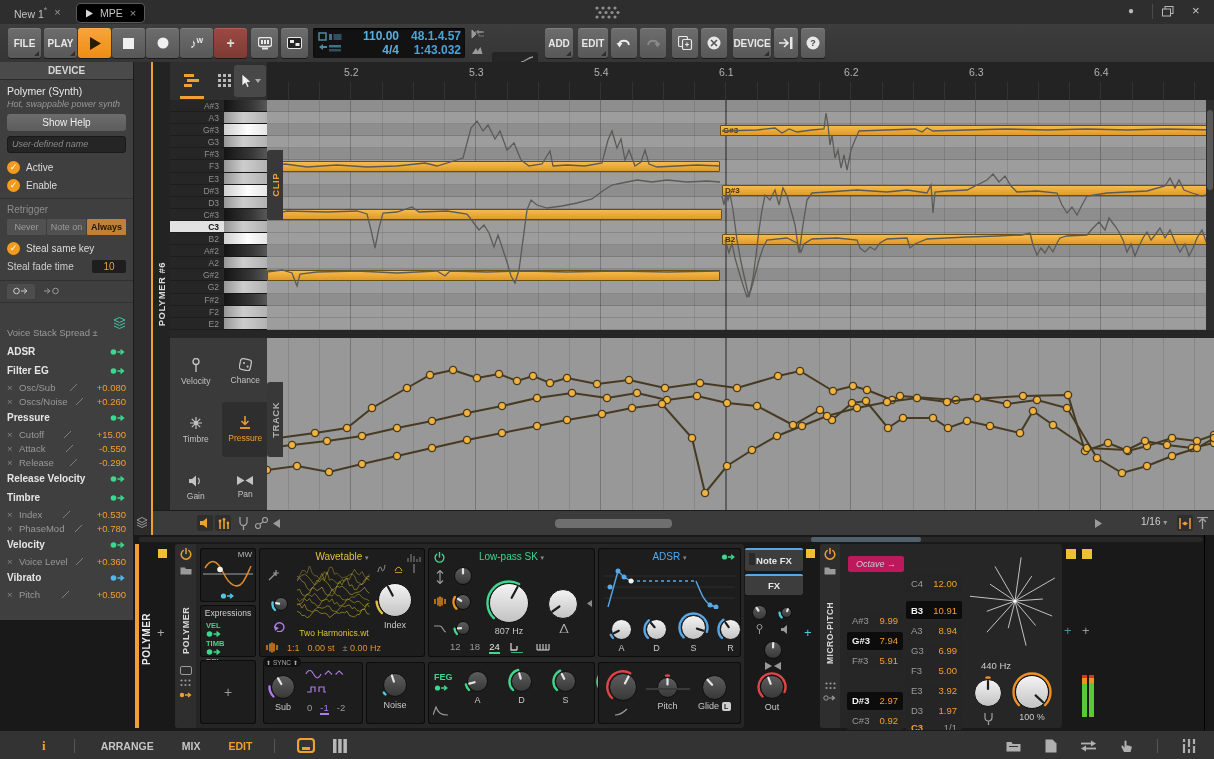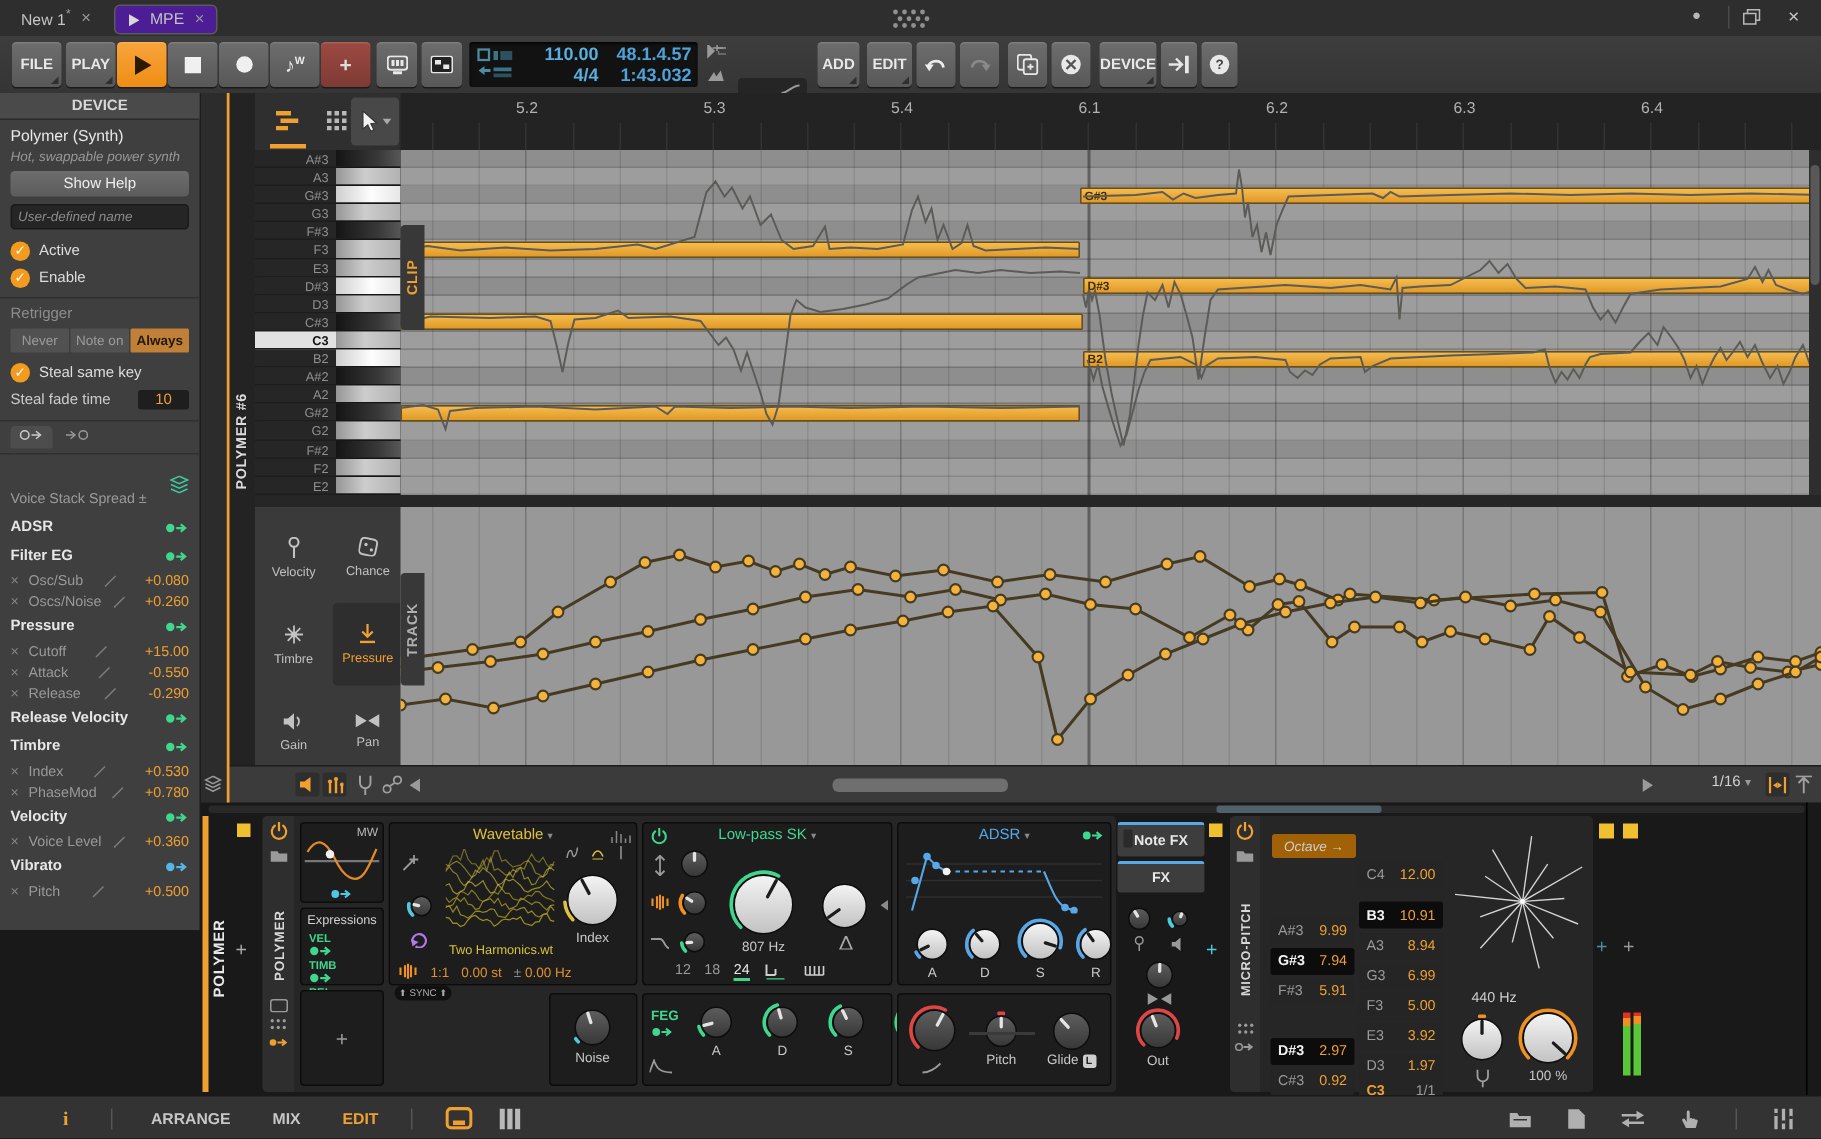--- a/index.html
+++ b/index.html
@@ -3,21 +3,21 @@
 <meta charset="utf-8">
 <style>
   html,body{margin:0;padding:0;background:#111;}
   .app{position:relative;width:1214px;height:759px;background:#262626;overflow:hidden;
        font-family:"Liberation Sans","DejaVu Sans",sans-serif;color:#ccc;
        -webkit-font-smoothing:antialiased;}
   .abs{position:absolute;}
   
   .titlebar{position:absolute;left:0;top:0;width:1214px;height:24px;background:#2e2e2e;border-bottom:1px solid #191919;}
   .doc-tab{position:absolute;top:3px;height:18px;display:flex;align-items:center;gap:7px;padding:0 8px;font-size:10.5px;color:#c4c4c4;}
-  .doc-tab.active{border:1px solid #5a5a5a;border-radius:4px;background:#4c1d95;}
+  .doc-tab.active{border:1px solid #5a5a5a;border-radius:4px;background:#000000;}
   .tab-close{color:#9a9a9a;font-size:11px;cursor:pointer;}
   
   .transport{position:absolute;left:0;top:24px;width:1214px;height:38px;background:linear-gradient(#3d3d3d,#353535);border-bottom:1px solid #141414;}
   .tbtn{position:absolute;top:4px;height:30px;border-radius:3px;background:linear-gradient(#6d6d6d,#585858);
         box-shadow:0 1px 0 rgba(0,0,0,.5), inset 0 1px 0 rgba(255,255,255,.12);
         display:flex;align-items:center;justify-content:center;font-size:10px;font-weight:bold;color:#e8e8e8;}
   .tbtn.menu:after{content:"";position:absolute;right:2px;bottom:2px;border-left:5px solid transparent;border-bottom:5px solid #2f2f2f;}
   .tbtn.orange{background:linear-gradient(#f8a43c,#ef8d14);color:#201300;}
   .tbtn.red{background:linear-gradient(#9c4a42,#7e3a34);}
   .display{position:absolute;top:4px;height:30px;background:#121212;border-radius:2px;box-shadow:inset 0 1px 2px #000;}
@@ -1073,20 +1073,44 @@
         <span><span style="color:#888;">±</span> <span>0.00 Hz</span></span>
       </div>
     </div>
 
     <div class="abs" style="left:263px;top:122px;width:38px;height:10px;background:#111;border-radius:5px;display:flex;align-items:center;justify-content:center;gap:2px;font-size:6.5px;color:#aaa;z-index:3;">
       <span style="font-size:6px;">⬆</span>
         <span>SYNC</span>
         <span style="font-size:6px;">⬆</span>
     </div>
 
+    <div class="dpanel" style="left:263px;top:127px;width:100px;height:62px;">
+      <div class="abs" style="left: 5px; top: 10px; display: flex; gap: 10px;">
+          <div class="knob-unit">
+            <svg width="30" height="30">
+              <path d="M5.5 24.5A13.5 13.5 0 0 1 1.5 14.5" fill="none" stroke="#b07ae8" stroke-width="2.4" stroke-linecap="round"></path>
+              <circle cx="15" cy="15" r="11.5" fill="url(#kgd)" stroke="#0d0d0d"></circle>
+              <line x1="13.3" y1="12.0" x2="10.0" y2="6.3" stroke="#e4e4e4" stroke-width="2.2" stroke-linecap="round"></line>
+            </svg>
+            <div class="knob-label">Sub</div>
+          </div>
+        </div>
+      <svg class="abs" style="left:42px;top:8px;" width="50" height="28">
+        <g fill="none" stroke="#b07ae8" stroke-width="1.2">
+          <path d="M1 6 C4 0 7 0 10 6 C13 12 16 12 19 6" transform="translate(0,-1) scale(0.85)"></path>
+          <path d="M22 5 l4 -4 4 4 M34 5 l4 -4 4 4" transform="translate(0,0) scale(0.9)"></path>
+          <path d="M2 22 h4 v-5 h4 v5 M14 22 v-5 h5 v5 h2"></path>
+        </g>
+      </svg>
+      <div class="abs" style="left:44px;top:40px;display:flex;gap:8px;font-size:9.5px;color:#999;" id="sub-oct">
+          <span>0</span>
+          <span style="color: rgb(176, 122, 232); border-bottom: 2px solid rgb(176, 122, 232);">-1</span>
+          <span>-2</span>
+        </div>
+    </div>
 
     <div class="dpanel" style="left:366px;top:127px;width:59px;height:62px;">
       <div class="abs" style="left: 14px; top: 8px; display: flex; gap: 10px;">
           <div class="knob-unit">
             <svg width="30" height="30">
               <path d="M5.5 24.5A13.5 13.5 0 0 1 3.8 22.5" fill="none" stroke="#4ec9e0" stroke-width="2.4" stroke-linecap="round"></path>
               <circle cx="15" cy="15" r="11.5" fill="url(#kgd)" stroke="#0d0d0d"></circle>
               <line x1="13.9" y1="11.7" x2="11.9" y2="5.5" stroke="#e4e4e4" stroke-width="2.2" stroke-linecap="round"></line>
             </svg>
             <div class="knob-label">Noise</div>
@@ -1391,21 +1415,21 @@
             <circle cx="9.5" cy="6" r="1.1"></circle>
           </g>
         </svg>
       <svg width="14" height="8" style="margin-top:4px;">
           <circle cx="3" cy="4" r="2.2" fill="none" stroke="#9a9a9a"></circle>
           <path d="M6 4 h5 M9 2 L11.5 4 L9 6" stroke="#9a9a9a" fill="none" stroke-width="1.2"></path>
         </svg>
     </div>
 
     <div class="dev-body" style="left:840px;top:9px;width:222px;height:184px;">
-      <div class="abs" style="left:8px;top:12px;width:56px;height:16px;background:#a16207;border-radius:2px;display:flex;align-items:center;justify-content:center;font-size:9px;font-style:italic;color:#ccc;">Octave →</div>
+      <div class="abs" style="left:8px;top:12px;width:56px;height:16px;background:#be185d;border-radius:2px;display:flex;align-items:center;justify-content:center;font-size:9px;font-style:italic;color:#ccc;">Octave →</div>
       <div id="mp-table" class="abs" style="left:0;top:0;width:130px;height:184px;">
           <div class="mp-cell" style="left: 66px; top: 30px;">
             <span class="n">C4</span>
             <span class="v">12.00</span>
           </div>
           <div class="mp-cell em" style="left: 66px; top: 57px;">
             <span class="n">B3</span>
             <span class="v">10.91</span>
           </div>
           <div class="mp-cell" style="left: 66px; top: 77.5px;">

